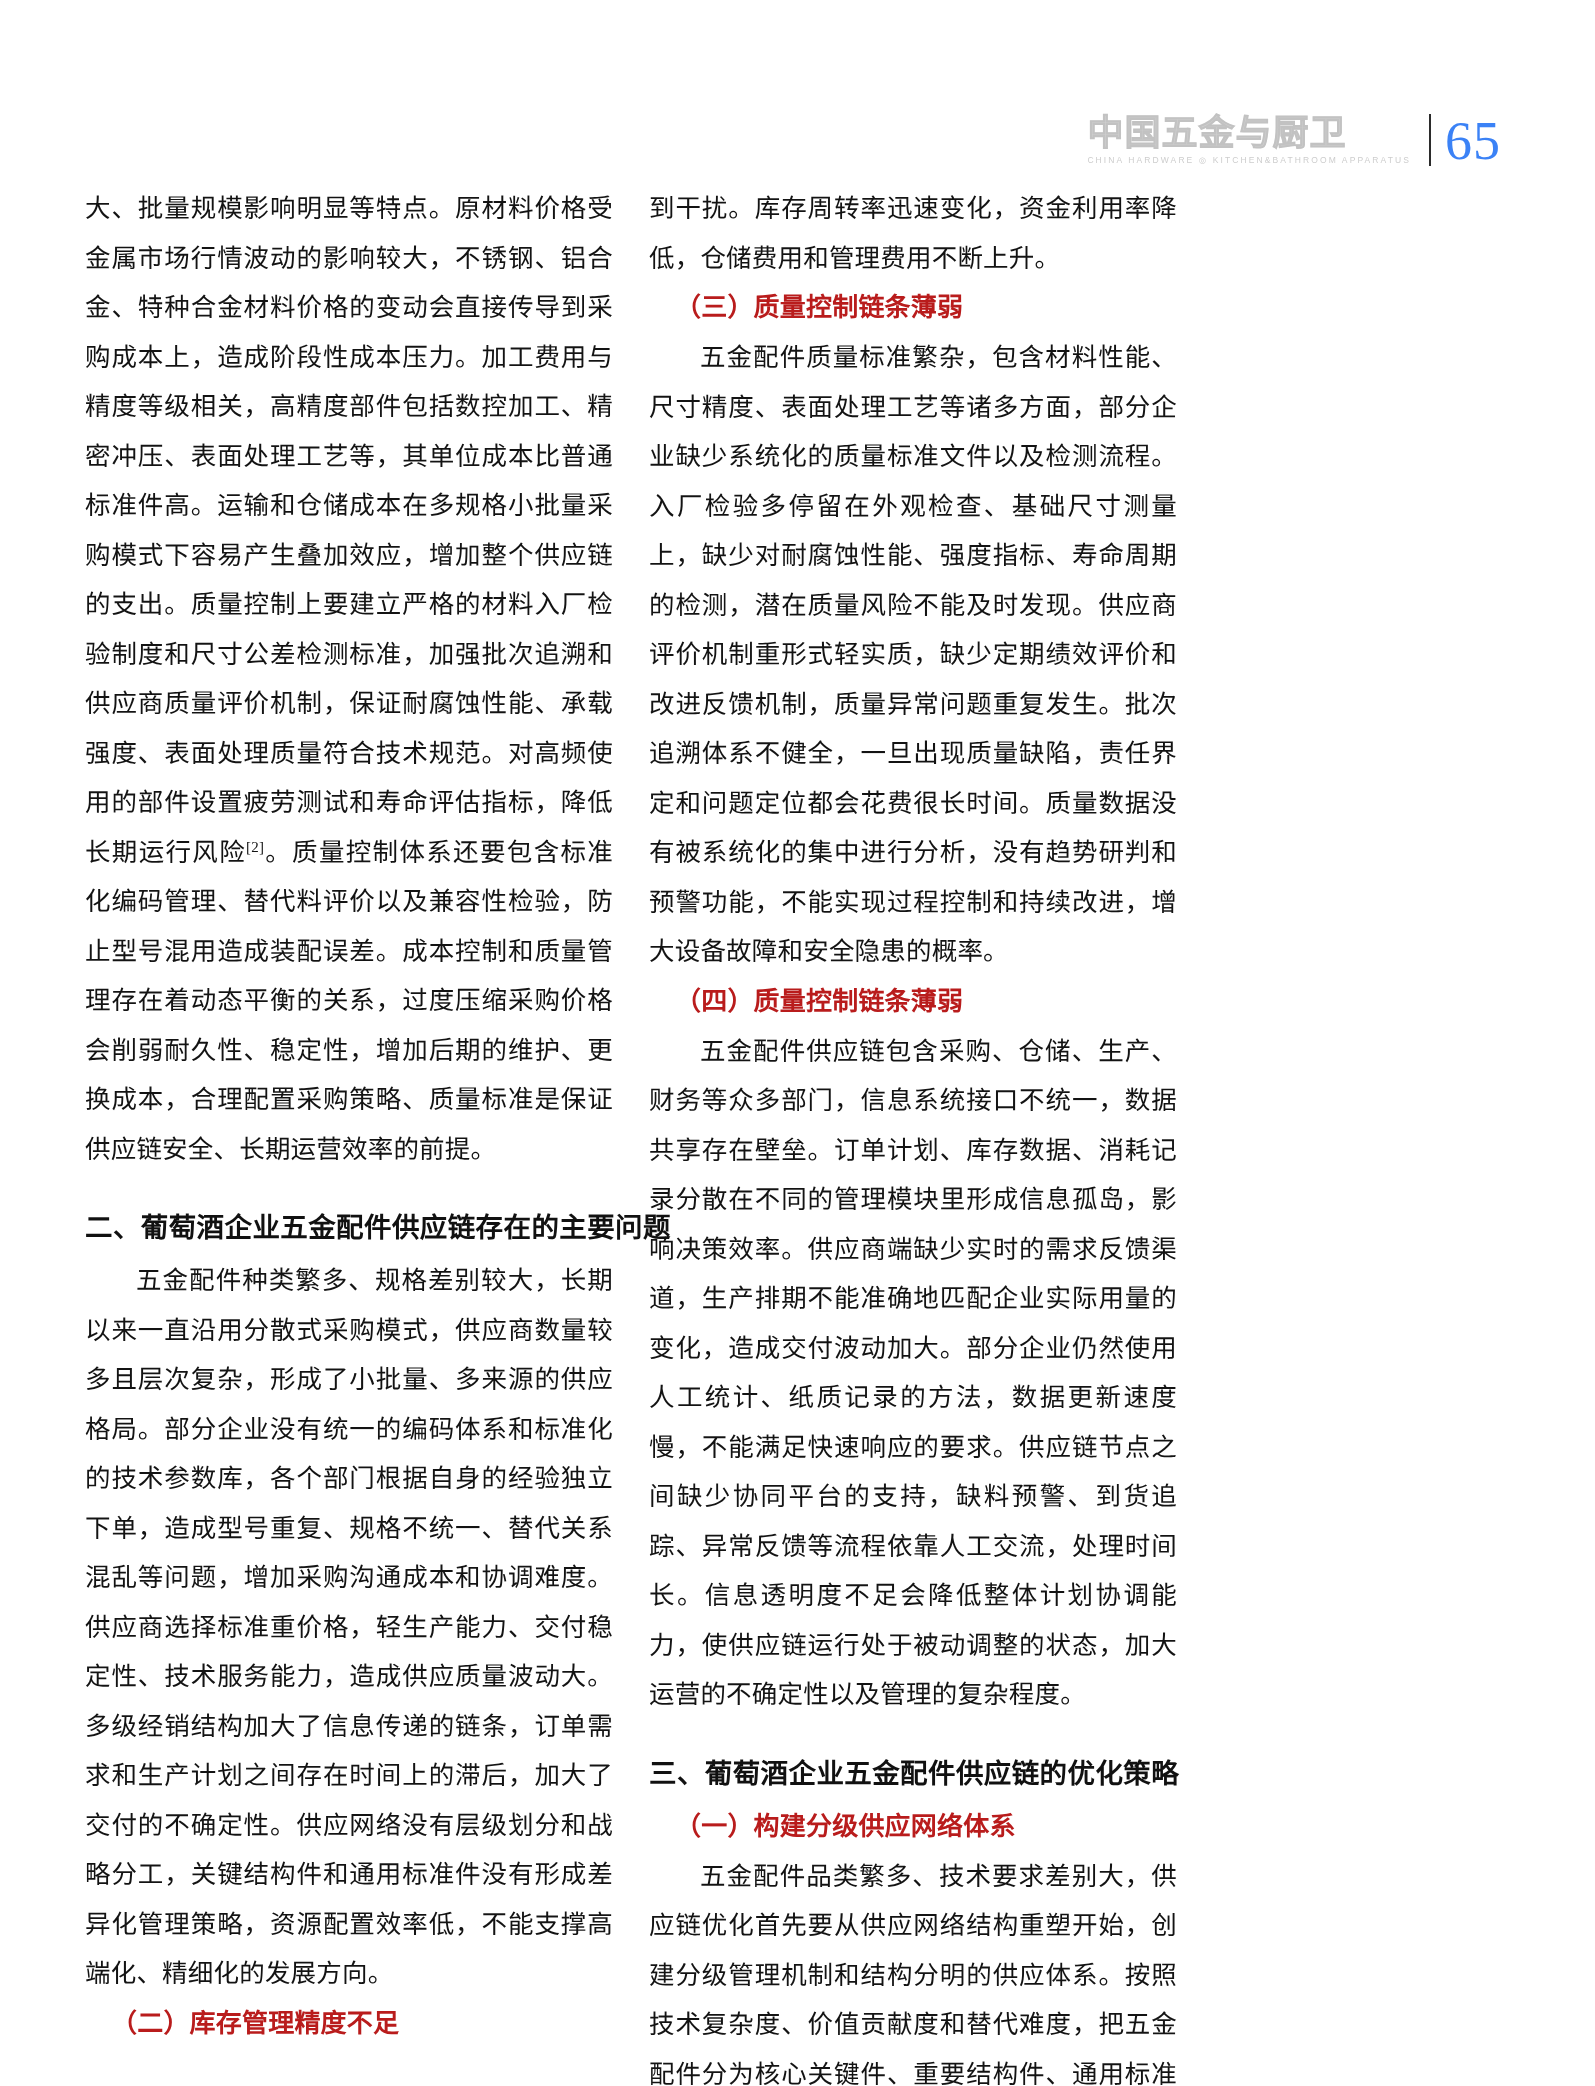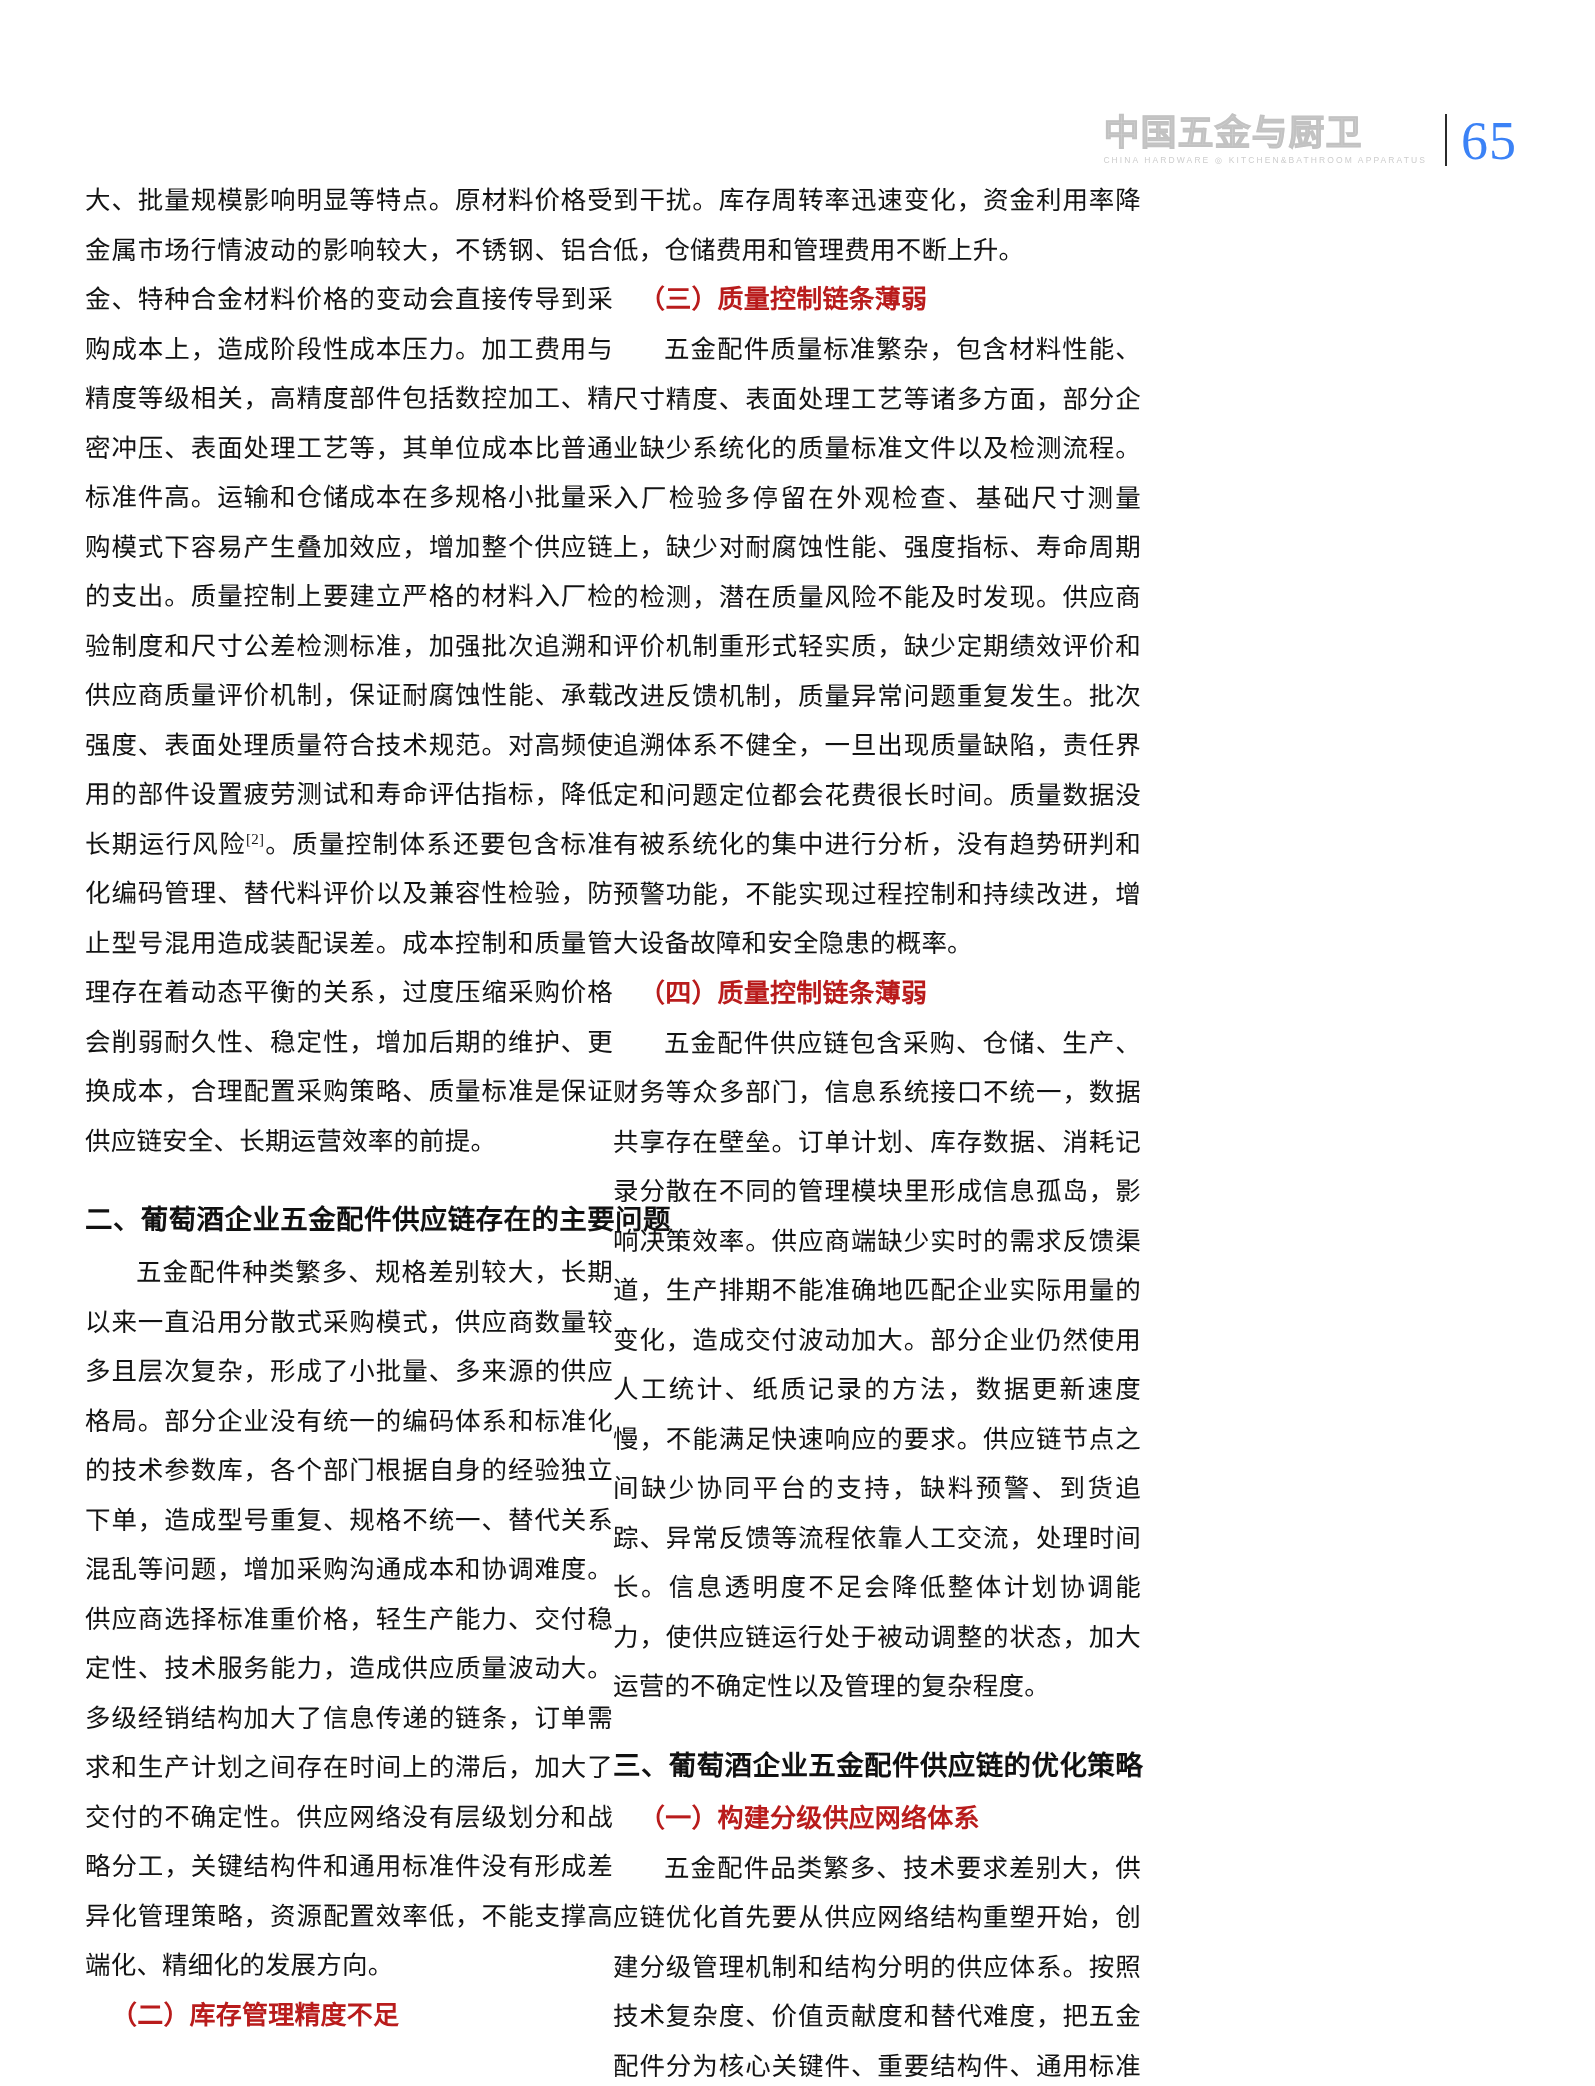--- a/index.html
+++ b/index.html
@@ -16,21 +16,21 @@
     font-family: "Liberation Serif", "DejaVu Serif", serif;
     overflow: hidden;
     box-sizing: border-box;
   }
 
   
   .page-header {
     position: absolute;
     top: 96px;
     left: 85px;
-    right: 78px;
+    right: 94px;
     height: 72px;
     display: flex;
     align-items: flex-end;
     justify-content: flex-end;
   }
 
   .masthead {
     display: flex;
     flex-direction: column;
     align-items: flex-start;
@@ -72,25 +72,26 @@
     font-family: "Liberation Serif", "DejaVu Serif", serif;
     font-size: 54px;
     line-height: 1;
     color: #3b82f6;
     letter-spacing: 1px;
   }
 
   
   .columns {
     position: absolute;
-    top: 176px;
+    top: 184px;
     left: 85px;
     width: 1425px;
     height: 1800px;
     display: flex;
+    column-gap: 36px;
   }
 
   .col {
     width: 528px;
     flex: 0 0 528px;
   }
   .col-right { margin-left: 0; }
 
   
   .body-p {

